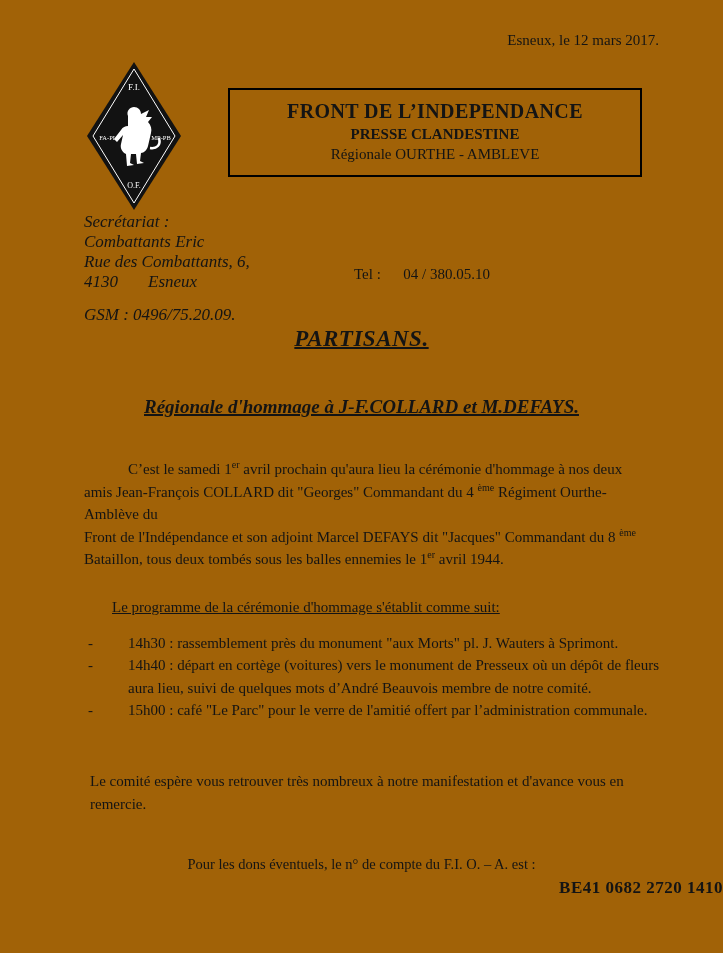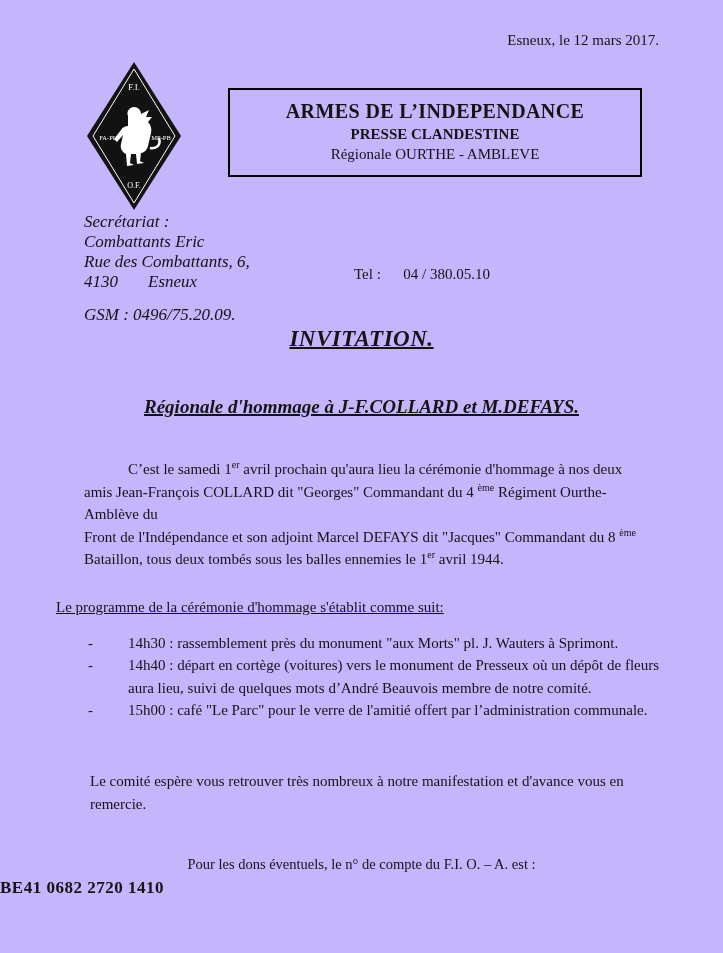--- a/index.html
+++ b/index.html
@@ -1,18 +1,18 @@
 <!DOCTYPE html>
 <html><head>
 <meta charset="utf-8">
 <style>
   html,body { margin:0; padding:0; background:#e8e8e8; }
   .page {
     position:relative; width:723px; height:953px; margin:0 auto;
-    background:#c4b5fd; color:#141414;
+    background:#a16207; color:#141414;
     font-family:"Liberation Serif", serif;
     overflow:hidden;
   }
   .date-line {
     position:absolute; top:32px; right:64px;
     font-size:15px;
   }
   .logo {
     position:absolute; left:84px; top:60px; width:100px; height:152px;
   }
@@ -48,39 +48,39 @@
     font-size:19px; font-weight:bold; font-style:italic;
     text-decoration:underline; text-decoration-thickness:1.5px;
   }
   .body-paragraph {
     margin:40px 56px 0 84px;
     font-size:15px; line-height:1.5;
     text-indent:44px;
   }
   .body-paragraph sup { font-size:10px; line-height:0; }
   .programme-heading {
-    margin:28px 56px 0 56px;
+    margin:28px 56px 0 112px;
     font-size:15px; text-decoration:underline;
   }
   .programme-list {
     margin:16px 58px 0 88px;
     font-size:15px; line-height:1.5;
   }
   .programme-item { display:flex; }
   .programme-item .dash { width:40px; flex:0 0 40px; }
   .programme-item .item-text { flex:1; }
   .closing-paragraph {
     margin:48px 64px 0 90px;
     font-size:15px; line-height:1.55;
   }
   .donation-line {
     text-align:center; margin-top:40px; font-size:14.5px;
   }
   .account-number {
-    text-align:left; margin-top:5px;
+    text-align:right; margin-top:5px;
     font-size:17px; font-weight:bold; letter-spacing:0.5px;
   }
 </style>
 </head>
 <body>
 
 <div class="page">
 
   <div class="date-line">Esneux, le 12 mars 2017.</div>
 
@@ -93,40 +93,40 @@
       <text x="77" y="80" text-anchor="middle" font-size="6.5" fill="#ffffff" font-family="Liberation Serif, serif">MP-PB</text>
       <text x="50" y="128" text-anchor="middle" font-size="8" fill="#ffffff" font-family="Liberation Serif, serif">O.F.</text>
       <g>
         <path fill="#ffffff" d="M44,56 c-2,-5 2,-9 6,-9 c4,0 7,3 7,7 l8,-4 -3,7 6,0 -4,5 c3,3 4,7 3,11 l-3,13 c-1,4 -4,7 -7,7 l-1,8 4,2 -7,1 -1,-10 -5,0 -1,9 4,2 -7,1 -1,-12 c-4,-2 -6,-6 -5,-10 l2,-9 -6,7 -3,-3 7,-9 c2,-3 4,-4 7,-4 z"></path>
         <path fill="none" stroke="#ffffff" stroke-width="2.5" d="M66,88 c7,1 11,-3 9,-10"></path>
       </g>
     </svg>
   </div>
 
   <div class="letterhead-box">
-    <div class="letterhead-line1">ARMES DE L’INDEPENDANCE</div>
+    <div class="letterhead-line1">FRONT DE L’INDEPENDANCE</div>
     <div class="letterhead-line3">PRESSE CLANDESTINE</div>
     <div class="letterhead-line4">Régionale OURTHE - AMBLEVE</div>
   </div>
 
   <div class="secretariat">
     <div>Secrétariat :</div>
     <div>Combattants Eric</div>
     <div>Rue des Combattants, 6,</div>
     <div>
       <span class="zip">4130</span><span>Esneux</span>
     </div>
     <div class="gsm">GSM : 0496/75.20.09.</div>
   </div>
 
   <div class="tel-line">Tel :      04 / 380.05.10</div>
 
   <div class="main">
 
-    <div class="doc-title">INVITATION.</div>
+    <div class="doc-title">PARTISANS.</div>
 
     <div class="doc-subtitle">Régionale d'hommage à J-F.COLLARD et M.DEFAYS.</div>
 
     <p class="body-paragraph"><span>C’est le samedi 1</span><sup>er</sup><span> avril prochain qu'aura lieu la cérémonie d'hommage à nos deux</span><br><span>amis Jean-François COLLARD dit "Georges" Commandant du 4 </span><sup>ème</sup><span>  Régiment Ourthe-</span><br><span>Amblève du</span><br><span>Front de l'Indépendance et son adjoint Marcel DEFAYS dit "Jacques" Commandant du 8 </span><sup>ème</sup><br><span>Bataillon, tous deux tombés sous les balles ennemies le 1</span><sup>er</sup><span>  avril 1944.</span></p>
 
     <div class="programme-heading">Le programme de la cérémonie d'hommage s'établit comme suit:</div>
 
     <div class="programme-list">
       <div class="programme-item">
         <span class="dash">-</span>

